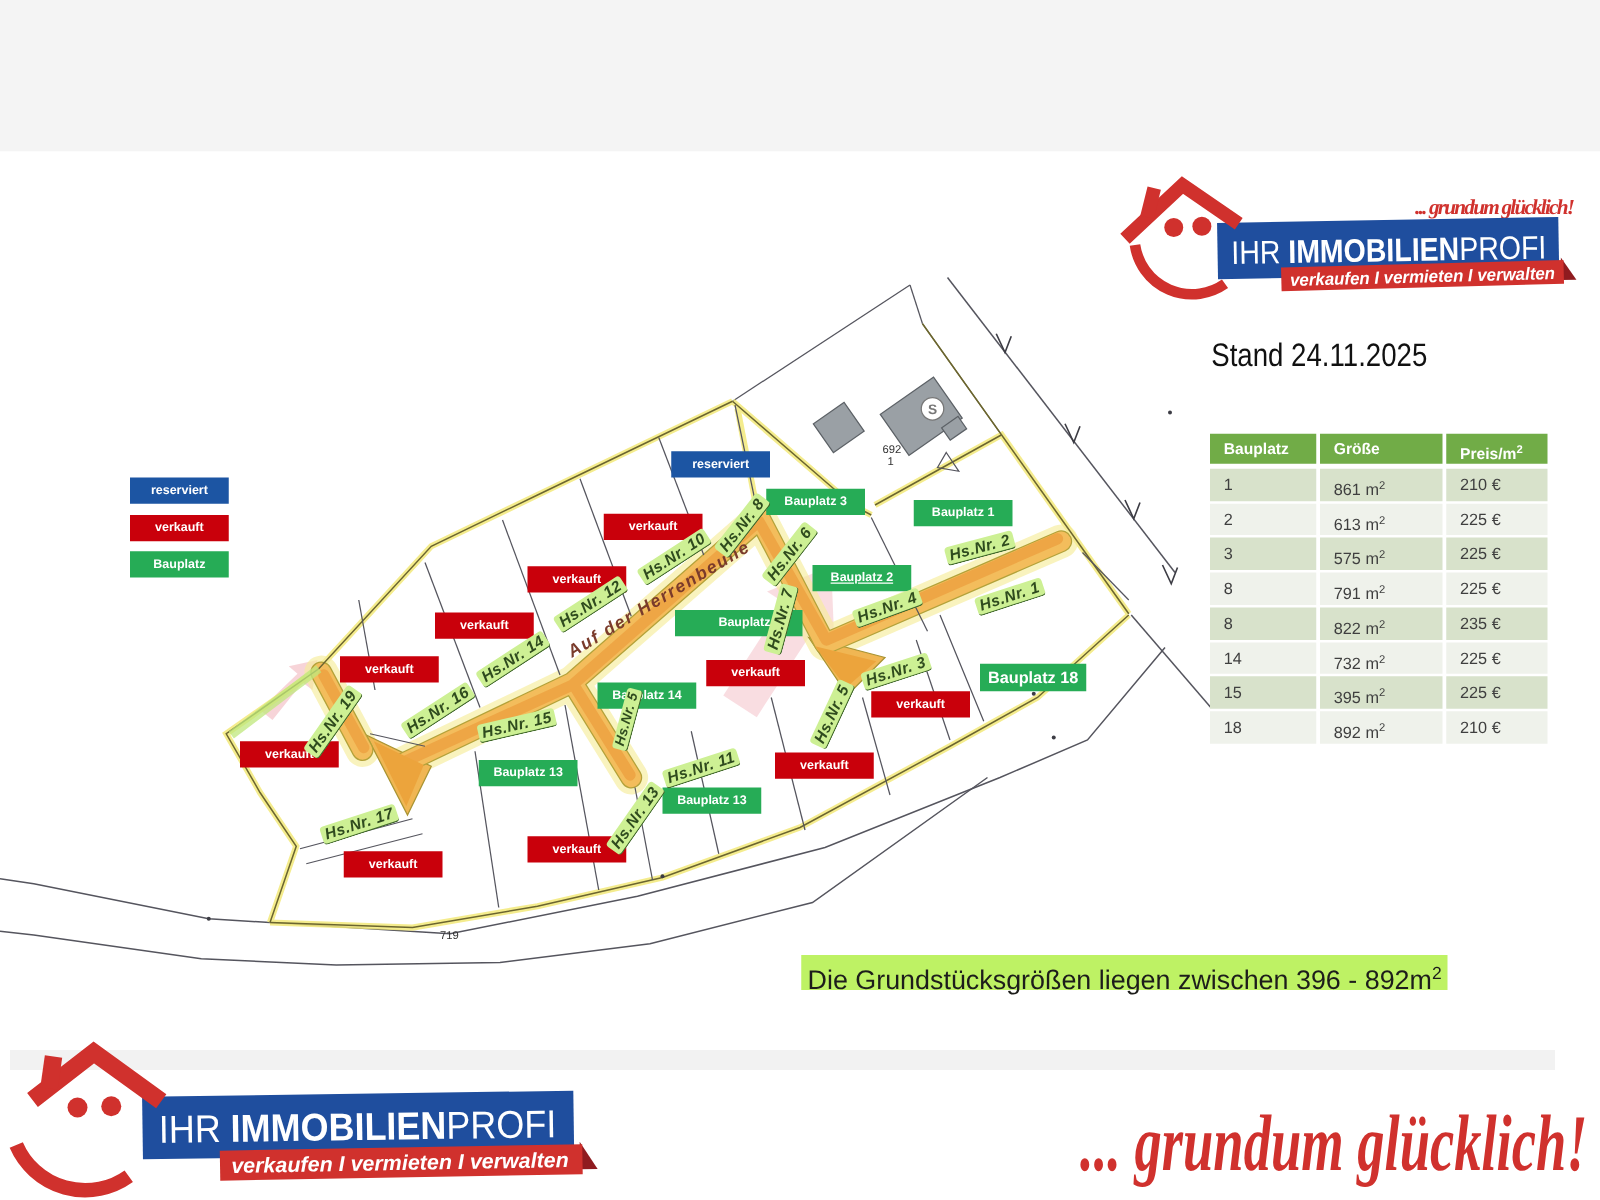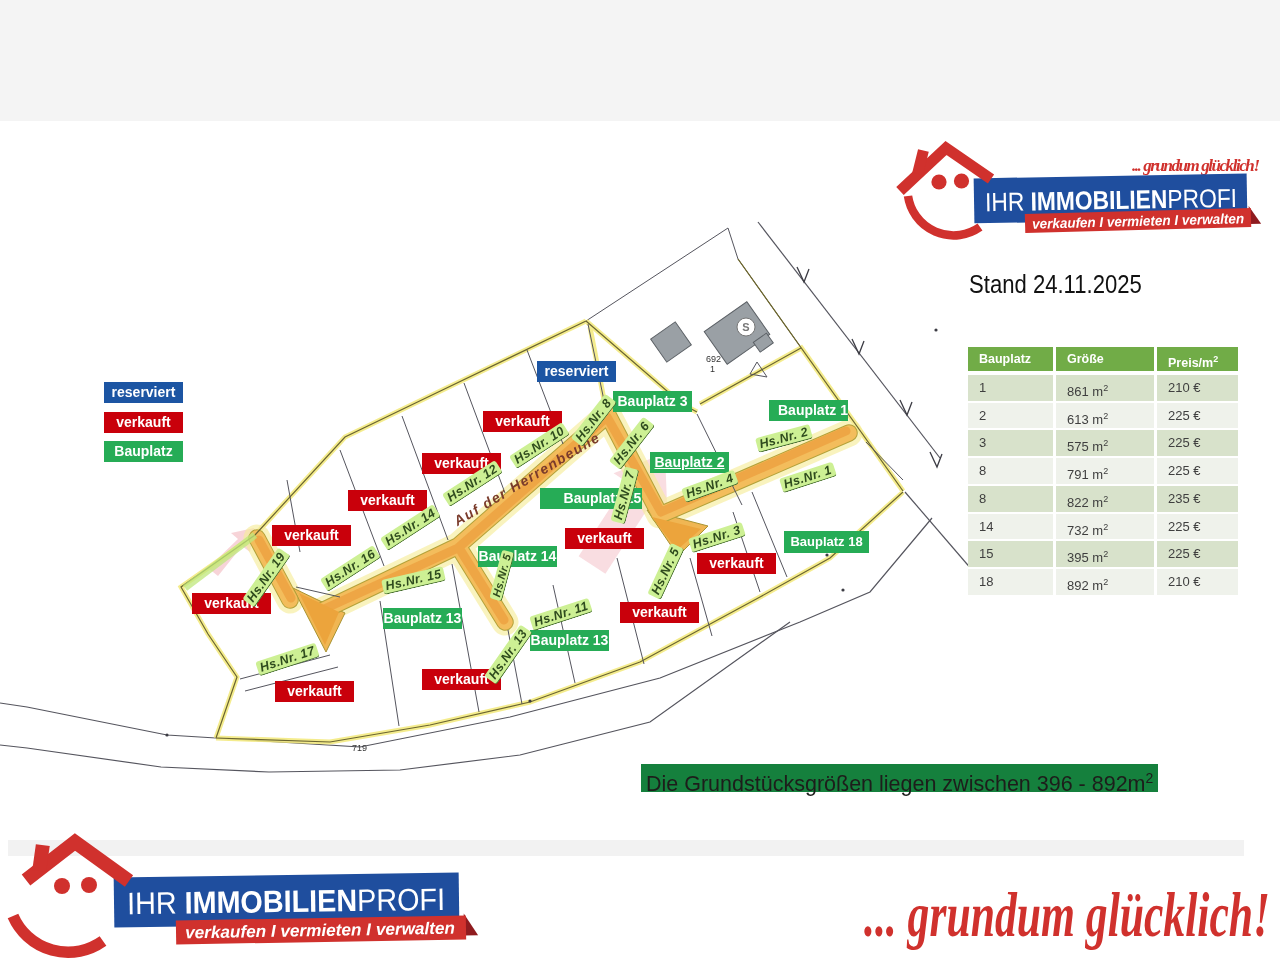--- a/index.html
+++ b/index.html
@@ -2,31 +2,31 @@
 <html lang="de"><head>
 <meta charset="utf-8">
 <style>
   html,body{margin:0;padding:0;width:1280px;height:960px;overflow:hidden;background:#fff;
     font-family:"Liberation Sans",sans-serif;}
   #page{position:relative;width:1280px;height:960px;background:#fff;}
   .band{position:absolute;background:#f4f4f4;}
   #title{position:absolute;left:150px;top:168px;width:600px;text-align:center;
     font-size:35px;font-weight:bold;color:#1c1c1a;line-height:40px;letter-spacing:0px;}
   #stand{position:absolute;left:969px;top:269px;font-size:26px;color:#111;transform:scaleX(0.85);transform-origin:left center;}
-  .badge{position:absolute;color:#fff;font-weight:bold;font-size:14px;text-align:center;
+  .badge{position:absolute;color:#fff;font-weight:bold;font-size:10px;text-align:center;
     height:21px;line-height:21px;width:79px;}
   .red{background:#c9000b;}
   .green{background:#26ac56;}
   .blue{background:#1c55a3;}
   .hw{position:absolute;font-style:italic;font-weight:bold;font-size:12.5px;color:#2f4b1e;
     background:#cdf094;padding:0 3px;border-radius:3px;white-space:nowrap;letter-spacing:0.4px;
     border-bottom:1.5px solid #41682c;transform-origin:center center;}
   #roadname{position:absolute;left:455px;top:514px;font-size:14px;font-style:italic;font-weight:bold;
     color:#7a3b2b;transform:rotate(-31deg);transform-origin:left center;white-space:nowrap;letter-spacing:1.5px;}
-  #ynote{position:absolute;left:641px;top:764px;height:28px;background:#15803d;
+  #ynote{position:absolute;left:641px;top:764px;height:28px;background:#bef264;
     font-size:21.5px;color:#1d1d1b;line-height:28px;padding:0 5px;white-space:nowrap;}
   
   #tbl{position:absolute;left:968px;top:347px;display:grid;
     grid-template-columns:85px 98px 81px;grid-auto-rows:25.75px;gap:2px 3px;background:#fff;}
   #tbl div{padding-left:11px;font-size:13px;color:#3f3f3f;line-height:26px;}
   #tbl .h{background:#71ac47;color:#fff;font-weight:bold;font-size:12.5px;height:24px;line-height:24px;}
   #tbl .a{background:#d8e2cb;}
   #tbl .b{background:#eff2eb;}
   sup{font-size:9px;}
 </style>
@@ -149,21 +149,21 @@
   <div class="badge red" style="left:422px;top:453px;">verkauft</div>
   <div class="badge red" style="left:348px;top:490px;">verkauft</div>
   <div class="badge red" style="left:272px;top:525px;">verkauft</div>
   <div class="badge red" style="left:192px;top:593px;">verkauft</div>
   <div class="badge red" style="left:275px;top:681px;">verkauft</div>
   <div class="badge red" style="left:422px;top:669px;">verkauft</div>
   <div class="badge red" style="left:565px;top:528px;">verkauft</div>
   <div class="badge red" style="left:620px;top:602px;">verkauft</div>
   <div class="badge red" style="left:697px;top:553px;">verkauft</div>
   <div class="badge green" style="left:613px;top:391px;">Bauplatz 3</div>
-  <div class="badge green" style="left:769px;top:400px;text-align:right;">Bauplatz 1</div>
+  <div class="badge green" style="left:731px;top:400px;">Bauplatz 1</div>
   <div class="badge green" style="left:650px;top:452px;text-decoration:underline;">Bauplatz 2</div>
   <div class="badge green" style="left:540px;top:488px;padding-left:23px;">Bauplatz 15</div>
   <div class="badge green" style="left:478px;top:546px;">Bauplatz 14</div>
   <div class="badge green" style="left:383px;top:608px;">Bauplatz 13</div>
   <div class="badge green" style="left:530px;top:630px;">Bauplatz 13</div>
   <div class="badge green" style="left:784px;top:491px;width:85px;height:22px;line-height:22px;font-size:13px;margin-top:40px;">Bauplatz 18</div>
 
   <div class="hw" style="left:566px;top:413px;transform:rotate(-52deg);">Hs.Nr. 8</div>
   <div class="hw" style="left:604px;top:436px;transform:rotate(-52deg);">Hs.Nr. 6</div>
   <div class="hw" style="left:508px;top:438px;transform:rotate(-33deg);">Hs.Nr. 10</div>

